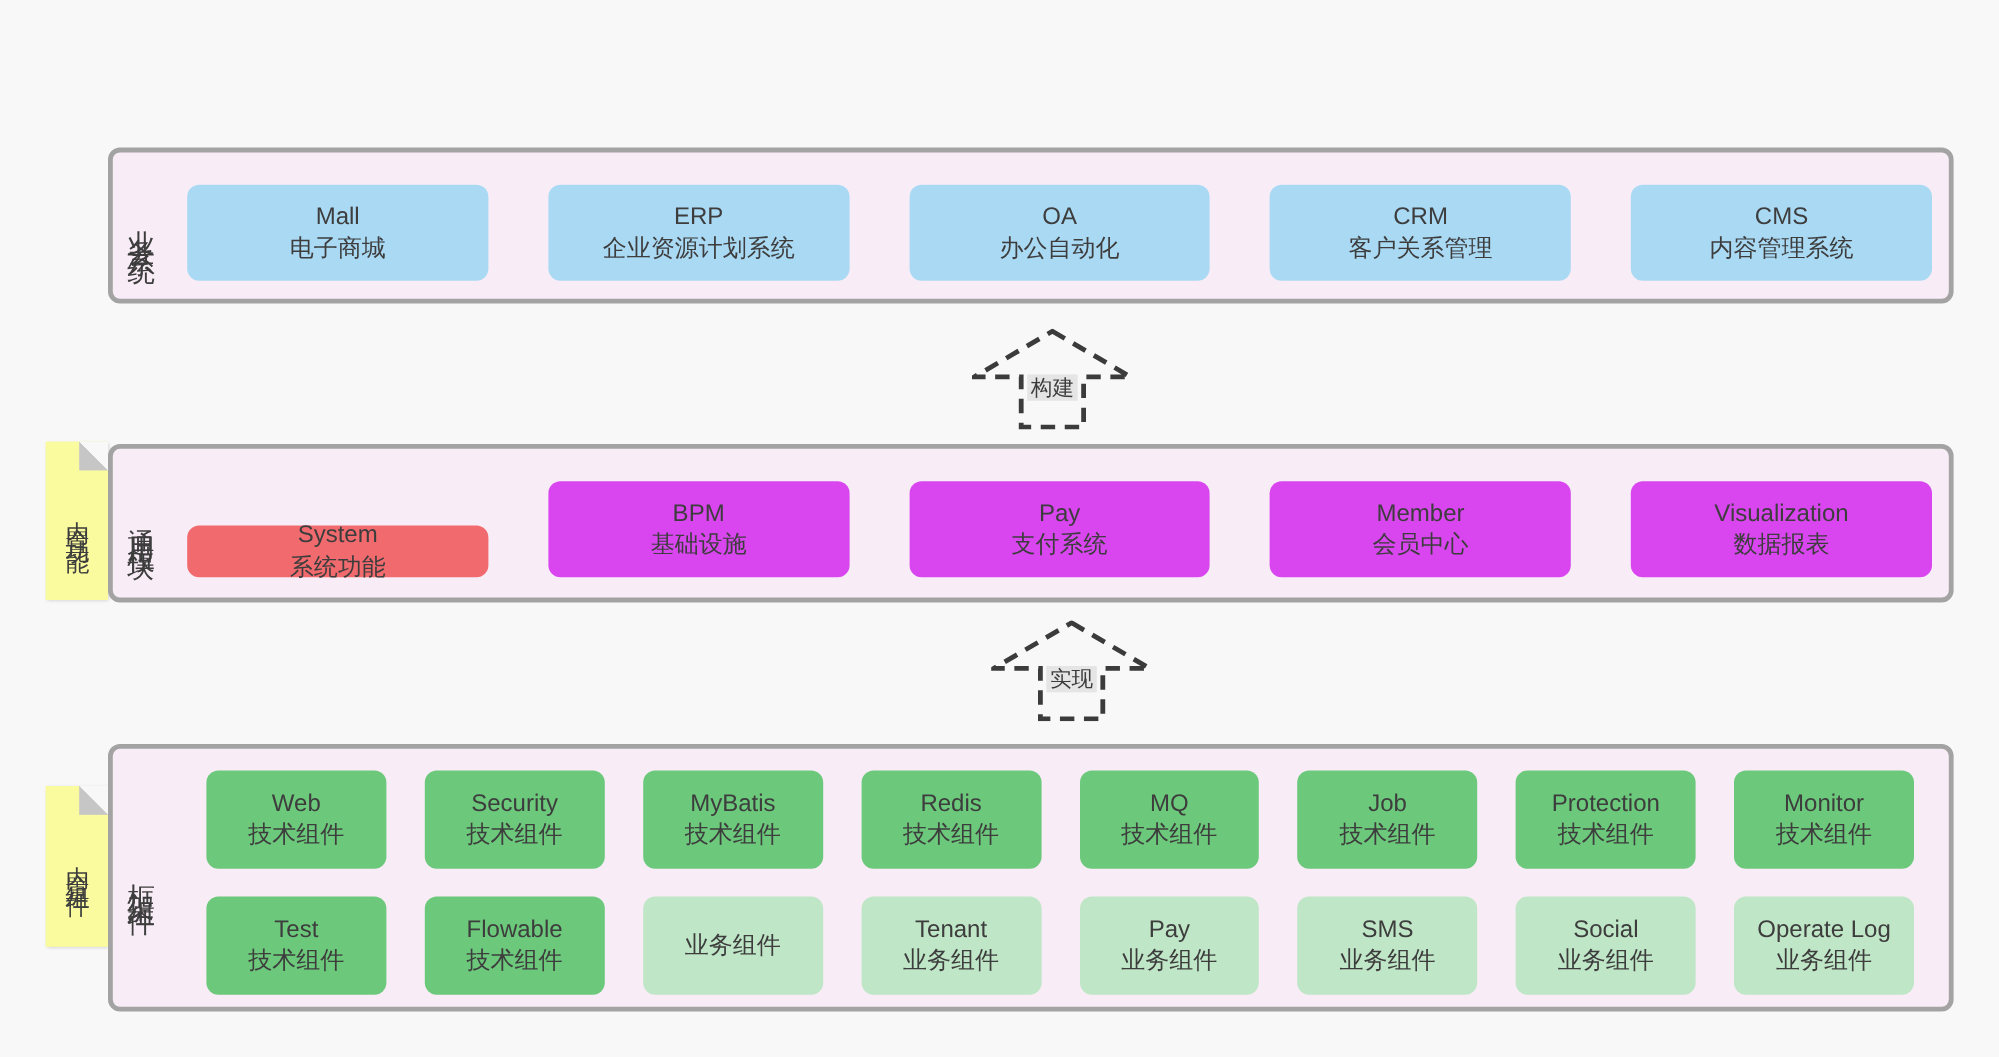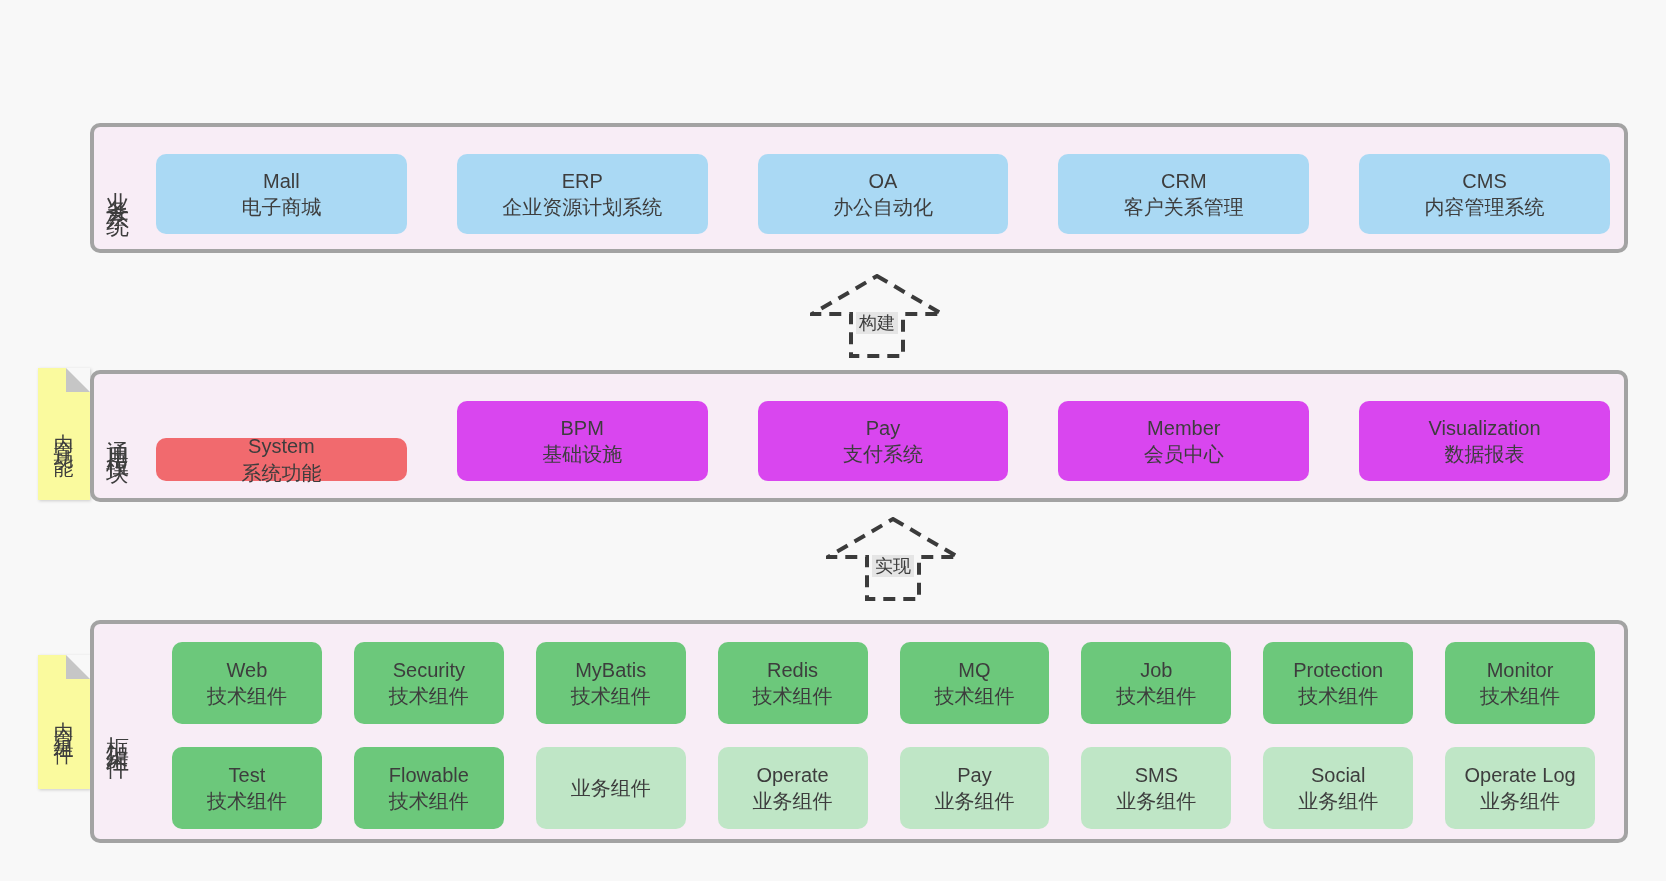--- a/index.html
+++ b/index.html
@@ -254,21 +254,21 @@
       <div>技术组件</div>
     </div>
     <div class="box green">
       <div>Flowable</div>
       <div>技术组件</div>
     </div>
     <div class="box lightgreen">
       <div>业务组件</div>
     </div>
     <div class="box lightgreen">
-      <div>Operate</div>
+      <div>Tenant</div>
       <div>业务组件</div>
     </div>
     <div class="box lightgreen">
       <div>Pay</div>
       <div>业务组件</div>
     </div>
     <div class="box lightgreen">
       <div>SMS</div>
       <div>业务组件</div>
     </div>

